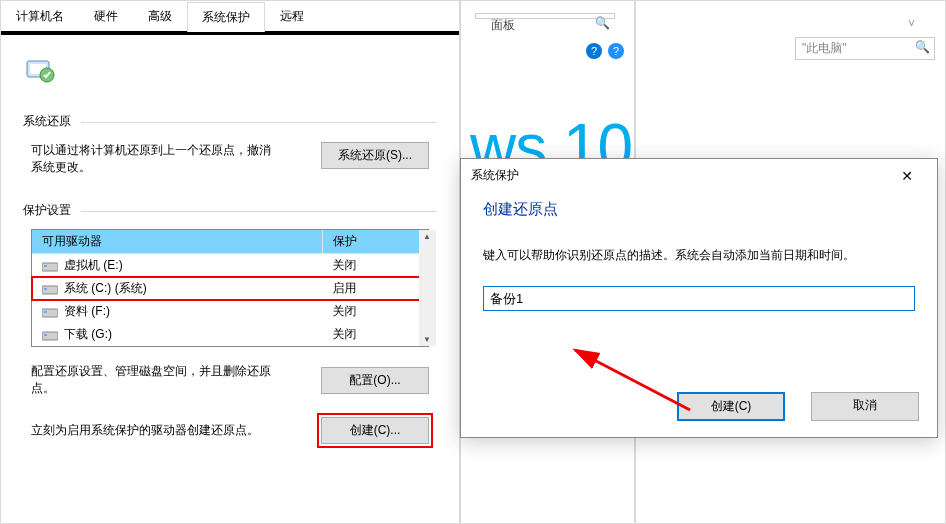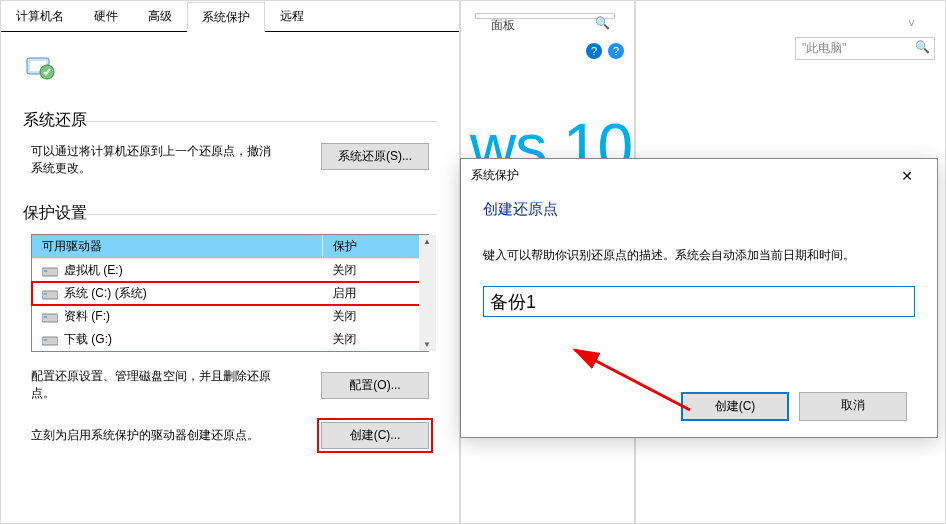--- a/index.html
+++ b/index.html
@@ -1,28 +1,28 @@
 <!DOCTYPE html>
 <html><head>
 <meta charset="utf-8">
 <style>
   * { box-sizing: border-box; margin: 0; padding: 0; font-family: 'Microsoft YaHei', 'Segoe UI', sans-serif; font-size: 12px; }
   body { width: 946px; height: 524px; position: relative; background: #fff; overflow: hidden; }
   
   
   .sysprops { position: absolute; left: 0; top: 0; width: 460px; height: 524px; border: 1px solid #d9d9d9; background: #fff; }
-  .tabs { display: flex; border-bottom: 1px solid #000000; }
+  .tabs { display: flex; border-bottom: 4px solid #000000; }
   .tab { padding: 6px 14px; border: 1px solid transparent; border-bottom: none; cursor: default; }
   .tab.active { border-color: #d9d9d9; background: #fff; position: relative; top: 1px; }
   
   .desc-row { display: flex; align-items: flex-start; padding: 18px 22px 10px 22px; }
   .shield-icon { width: 32px; height: 32px; margin-right: 12px; }
   
   .section { margin: 18px 22px 0 22px; }
-  .section-title { font-size: 16px; color: #000; position: relative; }
+  .section-title { font-size: 12px; color: #000; position: relative; }
   .section-title::after { content: ""; position: absolute; left: 58px; right: 0; top: 50%; border-top: 1px solid #d9d9d9; }
   .section-body { padding: 12px 8px 8px 8px; display: flex; justify-content: space-between; align-items: flex-start; }
   .btn { min-width: 108px; padding: 4px 10px; background: #e1e1e1; border: 1px solid #adadad; cursor: default; text-align: center; }
   
   .drive-table-wrap { border: 1px solid #828790; margin: 6px 8px; }
   .drive-table { width: 100%; border-collapse: collapse; }
   .drive-table th { text-align: left; font-weight: normal; padding: 3px 10px; background: #7dd3fc; border-bottom: 1px solid #e5e5e5; border-right: 1px solid #e5e5e5; }
   .drive-table td { padding: 3px 10px; }
   .drive-icon { display: inline-block; width: 16px; height: 12px; margin-right: 6px; vertical-align: middle; }
   .drive-table tbody tr.highlighted { outline: 2px solid #e00; outline-offset: -1px; }
@@ -44,22 +44,22 @@
   .chev { position: absolute; right: 30px; top: 16px; color: #999; }
   .win10 { position:absolute; left:470px; top:110px; font-size:64px; font-weight:300; color:#00adef; letter-spacing:-1px; }
   
   
   .modal { position: absolute; left: 460px; top: 158px; width: 478px; height: 280px; background: #fff; border: 1px solid #888; box-shadow: 0 4px 20px rgba(0,0,0,.2); }
   .modal-titlebar { display: flex; justify-content: space-between; align-items: center; padding: 8px 10px; }
   .modal-close { width: 40px; text-align: center; font-size: 14px; cursor: default; }
   .modal-body { padding: 8px 22px; }
   .modal-h { color: #003399; font-size: 15px; margin-bottom: 28px; }
   .modal-desc { margin-bottom: 22px; }
-  .modal-input { width: 100%; border: 1px solid #0078d7; padding: 4px 6px; font-size: 18px; }
-  .modal-actions { position: absolute; right: 30px; bottom: 16px; display: flex; gap: 10px; }
+  .modal-input { width: 100%; border: 1px solid #0078d7; padding: 4px 6px; font-size: 13px; }
+  .modal-actions { position: absolute; right: 18px; bottom: 16px; display: flex; gap: 26px; }
   .modal-actions .btn.primary { border: 2px solid #0078d7; }
   
   .arrow { position: absolute; pointer-events:none; }
 </style>
 </head>
 <body>
 
 <div class="bg1">
   <div style="position:absolute; left:30px; top:16px; color:#444;">面板</div>
   <div class="searchbar" style="left:14px; right:auto; width:140px;">

